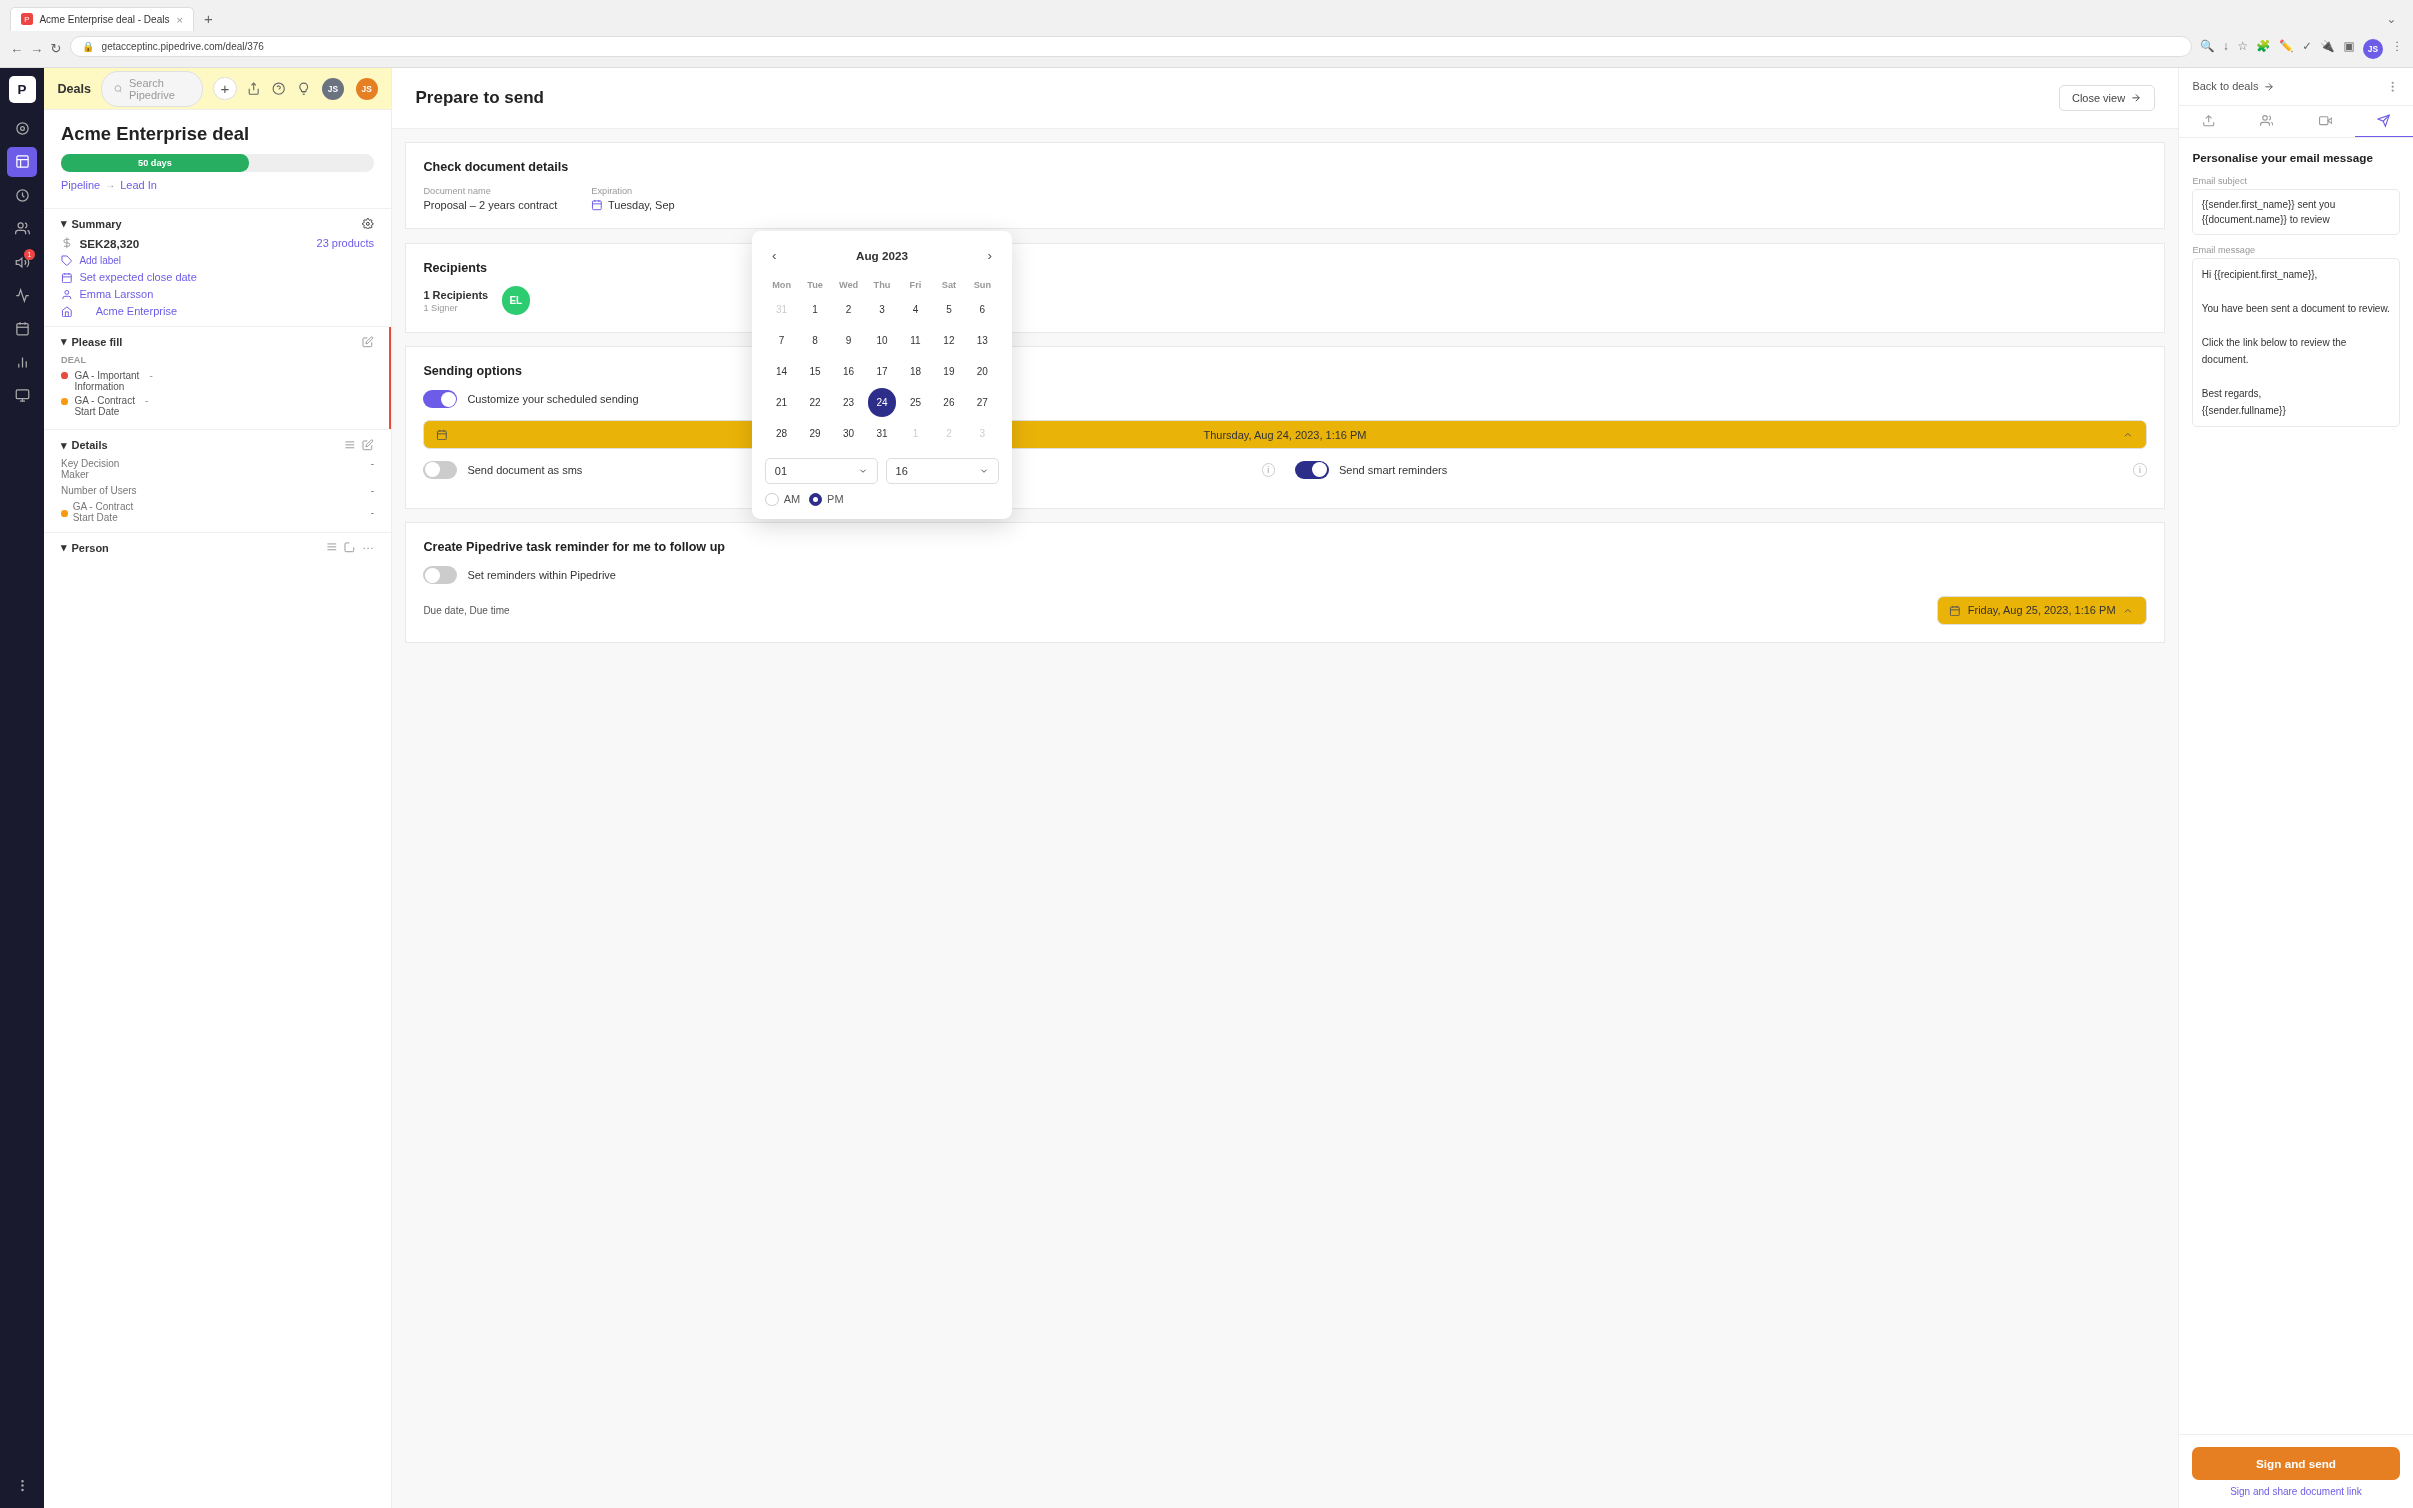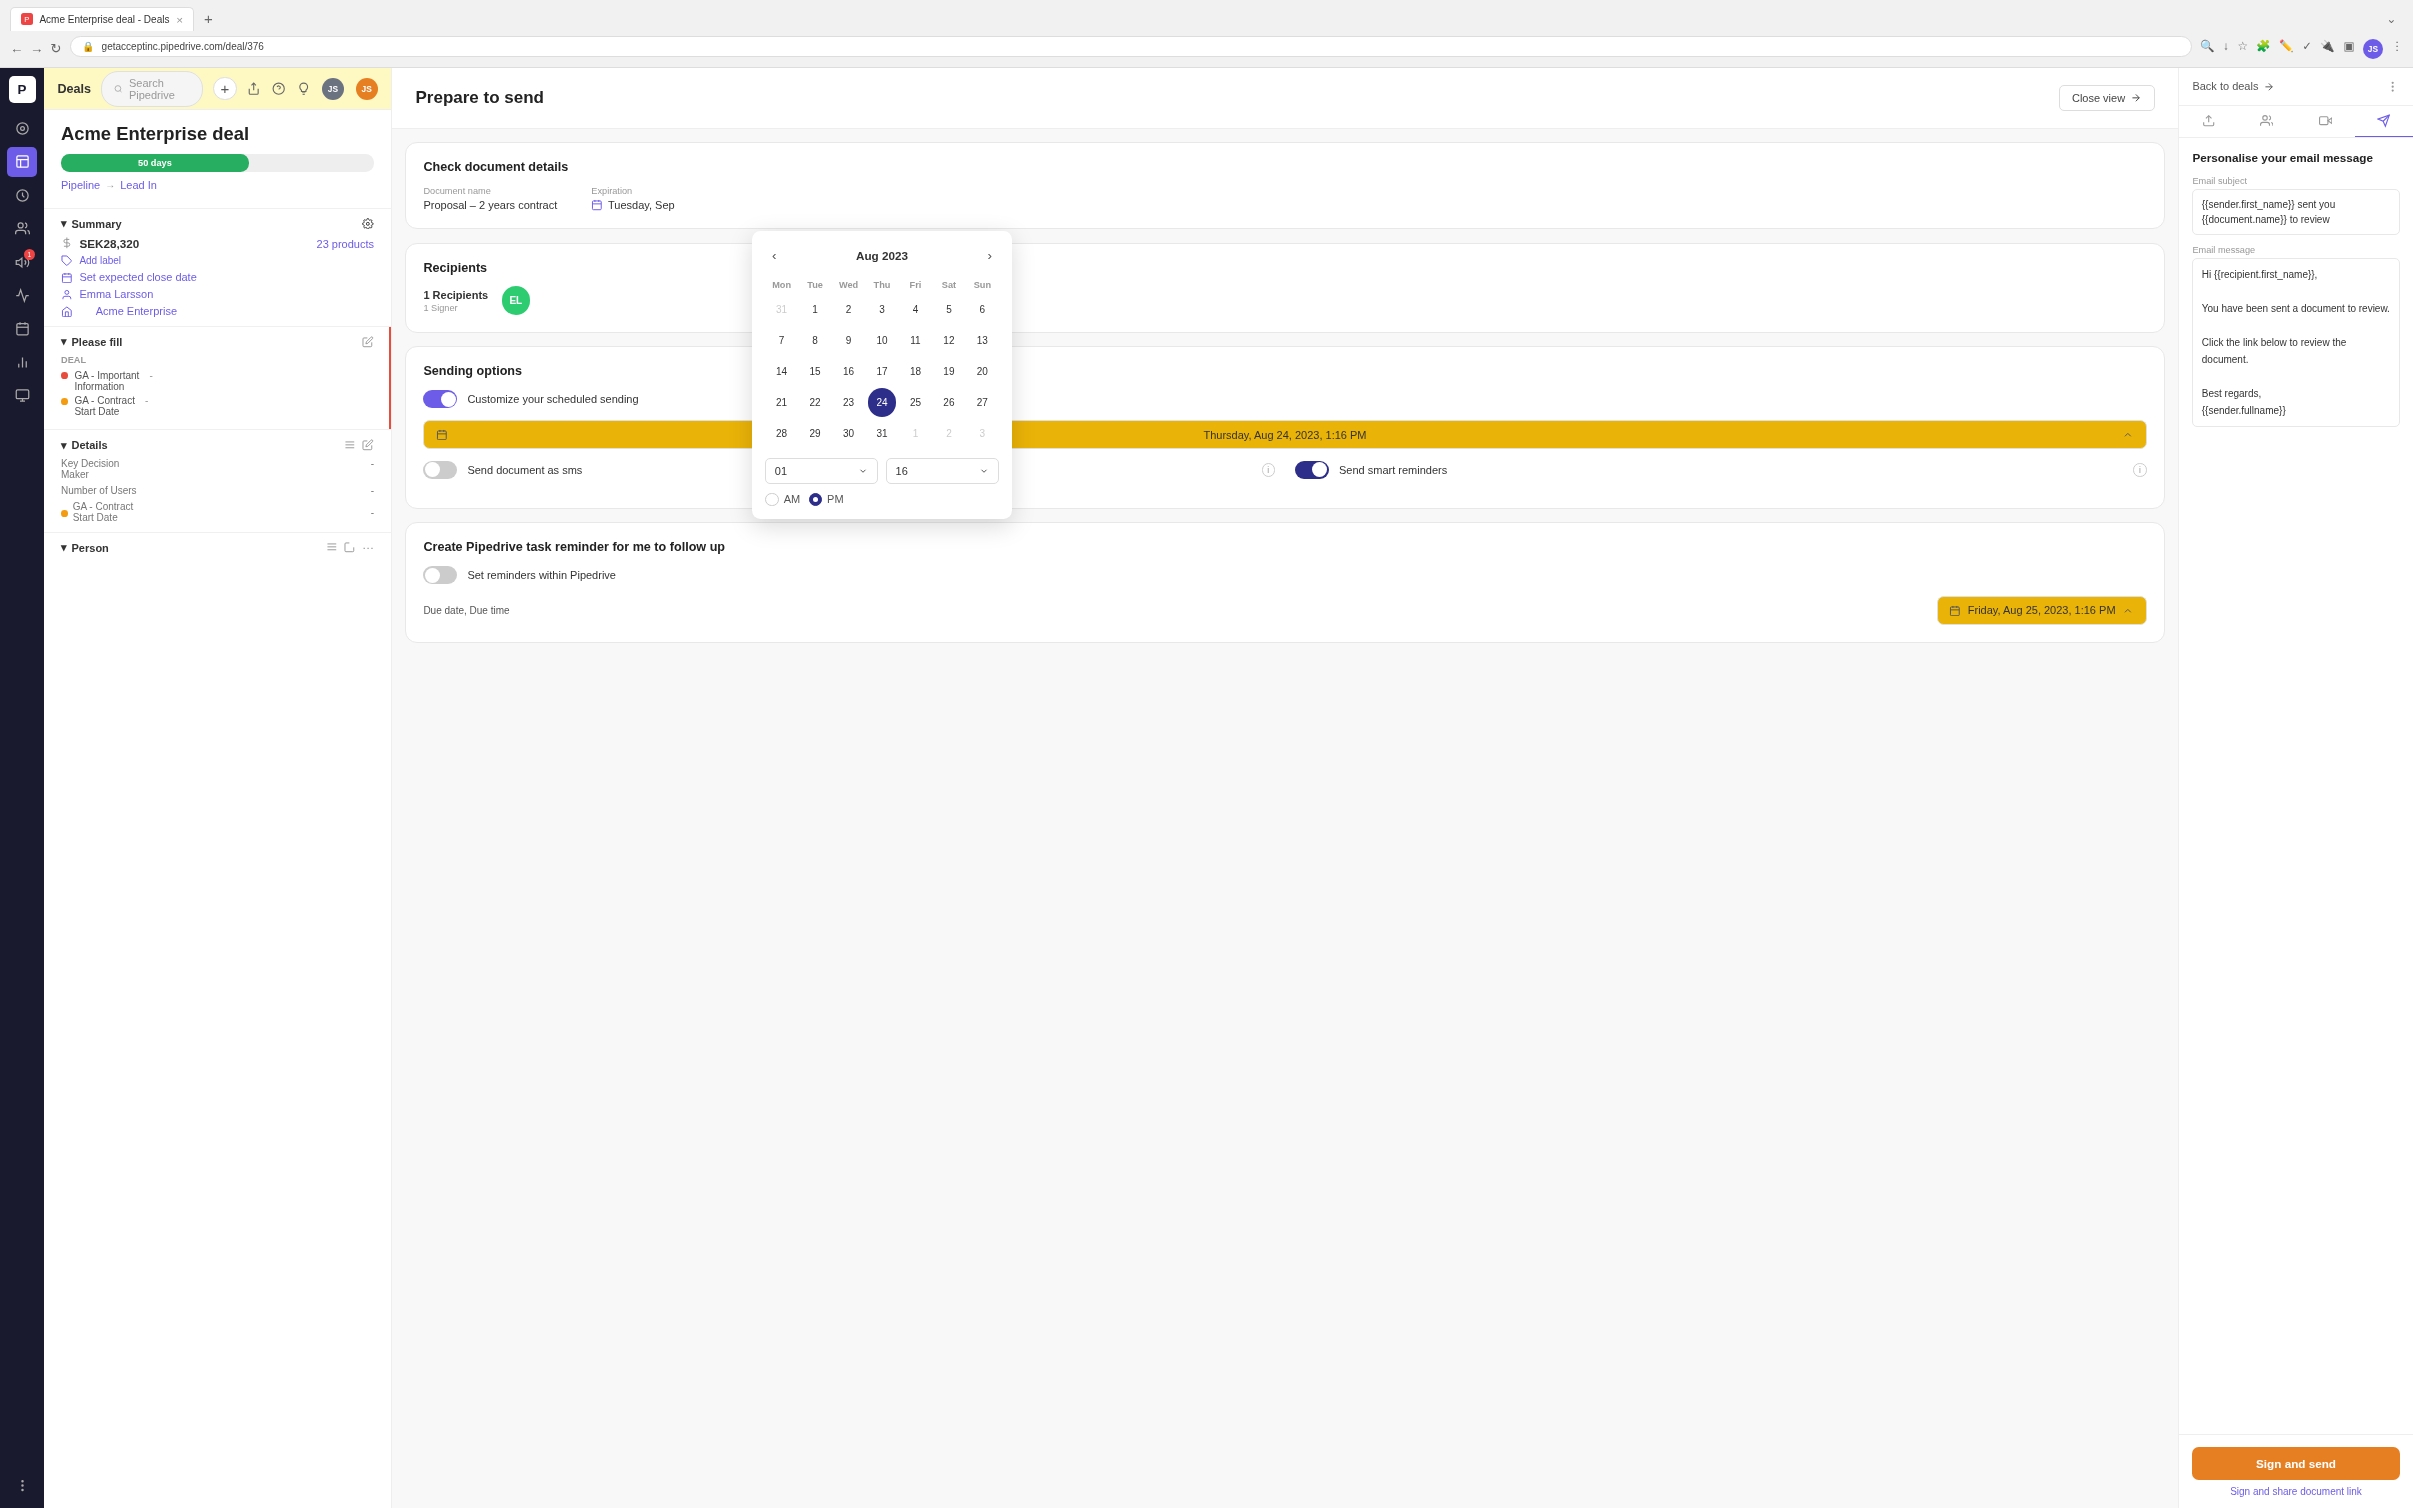--- a/index.html
+++ b/index.html
@@ -49,40 +49,40 @@
     .progress-bar { background: #27ae60; height: 18.4px; border-radius: 8.4px; display: flex; align-items: center; justify-content: center; color: #fff; font-size: 9.2px; font-weight: 600; }
     .breadcrumb { display: flex; align-items: center; gap: 5px; font-size: 10px; color: #6c5ce7; margin-bottom: 3.4px; }
     .breadcrumb-sep { color: #999; }
 
     .section { padding: 8.4px 17px; border-top: 0.8px solid #f0f0f0; }
     .section-header { display: flex; align-items: center; justify-content: space-between; margin-bottom: 6.7px; cursor: pointer; }
     .section-title { font-size: 11px; font-weight: 600; color: #333; display: flex; align-items: center; gap: 5px; }
 
     .summary-amount { font-size: 11.7px; font-weight: 600; color: #333; }
     .summary-products { color: #6c5ce7; font-size: 11px; cursor: pointer; }
-    .summary-row { display: flex; align-items: flex-end; justify-content: space-between; margin-bottom: 5px; }
+    .summary-row { display: flex; align-items: center; justify-content: space-between; margin-bottom: 5px; }
     .add-label { color: #6c5ce7; font-size: 10px; cursor: pointer; display: flex; align-items: center; gap: 3.4px; }
     .link-text { color: #6c5ce7; font-size: 11px; cursor: pointer; }
 
     .please-fill-section { padding: 8.4px 17px; border-top: 0.8px solid #f0f0f0; }
     .pf-header { display: flex; align-items: center; justify-content: space-between; margin-bottom: 6.7px; }
     .pf-title { font-size: 11px; font-weight: 600; display: flex; align-items: center; gap: 5px; }
     .deal-label { font-size: 9.2px; font-weight: 600; color: #999; margin-bottom: 5px; margin-top: 3.4px; }
     .fill-item { display: flex; align-items: flex-start; gap: 6.7px; margin-bottom: 3.4px; font-size: 10px; color: #555; }
     .dot-red { width: 6.7px; height: 6.7px; border-radius: 50%; background: #e74c3c; flex-shrink: 0; margin-top: 2.5px; }
     .dot-yellow { width: 6.7px; height: 6.7px; border-radius: 50%; background: #f39c12; flex-shrink: 0; margin-top: 2.5px; }
     .fill-dash { color: #999; margin-left: 3.4px; }
 
     
     .main-panel { flex: 1; background: #f8f8f8; overflow-y: auto; }
     .prepare-header { background: #fff; padding: 17px 23.5px; border-bottom: 0.8px solid #eee; display: flex; align-items: center; justify-content: space-between; }
     .prepare-title { font-size: 17px; font-weight: 700; color: #222; }
     .close-view-btn { display: flex; align-items: center; gap: 5px; padding: 5.9px 11.7px; border: 0.8px solid #ddd; border-radius: 5px; background: #fff; cursor: pointer; font-size: 11px; color: #444; }
 
-    .section-card { background: #fff; margin: 13.4px; border-radius: 12px; border: 0.8px solid #e8e8e8; padding: 17px; }
+    .section-card { background: #fff; margin: 13.4px; border-radius: 0; border: 0.8px solid #e8e8e8; padding: 17px; }
     .card-title { font-size: 12.6px; font-weight: 700; color: #222; margin-bottom: 11.7px; }
 
     .doc-details { display: flex; gap: 34px; }
     .doc-field { display: flex; flex-direction: column; gap: 3.4px; }
     .doc-field-label { font-size: 9.2px; color: #999; }
     .doc-field-value { font-size: 11px; color: #333; font-weight: 500; }
     .doc-expiry { display: flex; align-items: center; gap: 5px; font-size: 11px; color: #333; }
 
     .recipients-row { display: flex; align-items: center; gap: 13.4px; }
     .recipients-count { font-size: 11px; }

